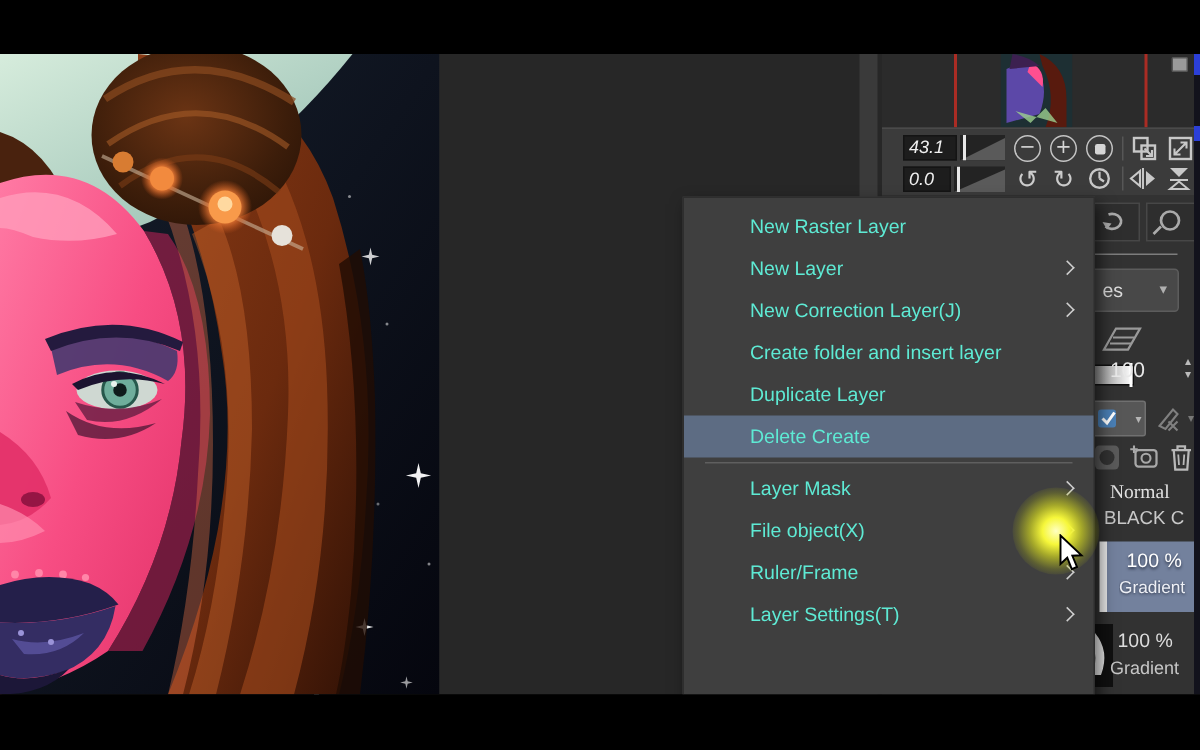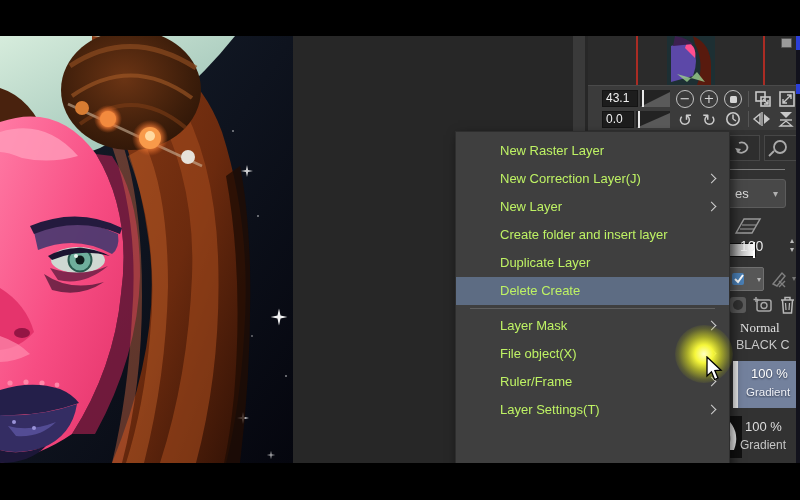--- a/index.html
+++ b/index.html
@@ -27,21 +27,21 @@
   .redline { position:absolute; top:0; width:2px; height:49px; background:#b82c24; opacity:.9; }
   .redline.l { left:48px; } .redline.r { left:175px; }
   .nav-thumb { position:absolute; left:79px; top:0; width:48px; height:49px; }
   .win-icon { position:absolute; left:193px; top:2px; width:11px; height:10px;
               background:#9a9a9a; border:1px solid #555; border-radius:1px; }
   .edge-strip { position:absolute; right:0; top:0; width:4px; height:427px; background:#12121c; }
   .edge-strip .bmark { position:absolute; left:0; width:4px; background:#2b3fd8; }
 
   .nav-controls { position:absolute; left:0; top:49px; width:212px; height:45px;
                   background:#3b3b3b; border-top:1px solid #4a4a4a; }
-  .nrow { position:absolute; left:0; width:212px; height:20px; }
+  .nrow { position:absolute; left:0; width:212px; height:20px;font-style:italic; }
   .nrow.r1 { top:3px; } .nrow.r2 { top:24px;padding-left:18px; }
   .val-box { position:absolute; top:1px; height:17px; background:#1d1d1d;
              border:1px solid #141414; color:#f0f0f0; font-size:12px; line-height:15px;
              text-align:left; padding-left:3px; }
   .ramp { position:absolute; top:1px; height:17px; background:#232323; overflow:hidden; }
   .ramp .tri { position:absolute; right:0; bottom:0; width:0; height:0;
                border-left:30px solid transparent; border-bottom:15px solid #5a5a5a; }
   .ramp .handle { position:absolute; left:2px; top:0; width:2px; height:17px; background:#e8e8e8; }
   .cbtn { position:absolute; top:1px; width:18px; height:18px; border:1.5px solid #c2c2c2;
           border-radius:50%; color:#d5d5d5; font-size:13px; line-height:15px; text-align:center;
@@ -89,21 +89,21 @@
             overflow:hidden; }
   .lrow2-op { position:absolute; left:157px; top:103px; color:#dddddd; font-size:13px; }
   .lrow2-nm { position:absolute; left:152px; top:122px; width:58px; overflow:hidden;
               white-space:nowrap; color:#c6c6c6; font-size:12px; }
 
   
   .context-menu { position:absolute; left:455px; top:95px; width:275px; height:352px;
                   background:#3f3f3f; border:1px solid #2e2e2e;
                   box-shadow:3px 4px 10px rgba(0,0,0,.55); z-index:20; padding-top:5px; }
   .menu-item { position:relative; height:28px; line-height:28px; padding-left:44px;
-               color:#bef264; font-size:13px; white-space:nowrap; }
+               color:#5eead4; font-size:13px; white-space:nowrap; }
   .menu-item.selected { background:#5d6c83; }
   .menu-item.disabled { color:#7f7f7f; }
   .menu-item .arrow { position:absolute; right:14px; top:10px; width:7px; height:7px;
                border-top:1.5px solid #cfcfcf; border-right:1.5px solid #cfcfcf;
                transform:rotate(45deg); }
   .menu-sep { height:7px; position:relative; }
   .menu-sep::after { content:""; position:absolute; left:14px; right:14px; top:3px;
                height:1px; background:#5f5f5f; }
 
   
@@ -422,24 +422,24 @@
       <div class="edge-strip">
         <div class="bmark" style="top:0;height:14px;"></div>
         <div class="bmark" style="top:48px;height:10px;"></div>
       </div>
     </div>
 
     <div class="context-menu">
       <div class="menu-item">
         <span>New Raster Layer</span></div>
       <div class="menu-item">
+        <span>New Layer</span>
+        <span class="arrow"></span></div>
+      <div class="menu-item">
         <span>New Correction Layer(J)</span>
-        <span class="arrow"></span></div>
-      <div class="menu-item">
-        <span>New Layer</span>
         <span class="arrow"></span></div>
       <div class="menu-item">
         <span>Create folder and insert layer</span></div>
       <div class="menu-item">
         <span>Duplicate Layer</span></div>
       <div class="menu-item selected">
         <span>Delete Create</span></div>
       <div class="menu-sep"></div>
       <div class="menu-item">
         <span>Layer Mask</span>

